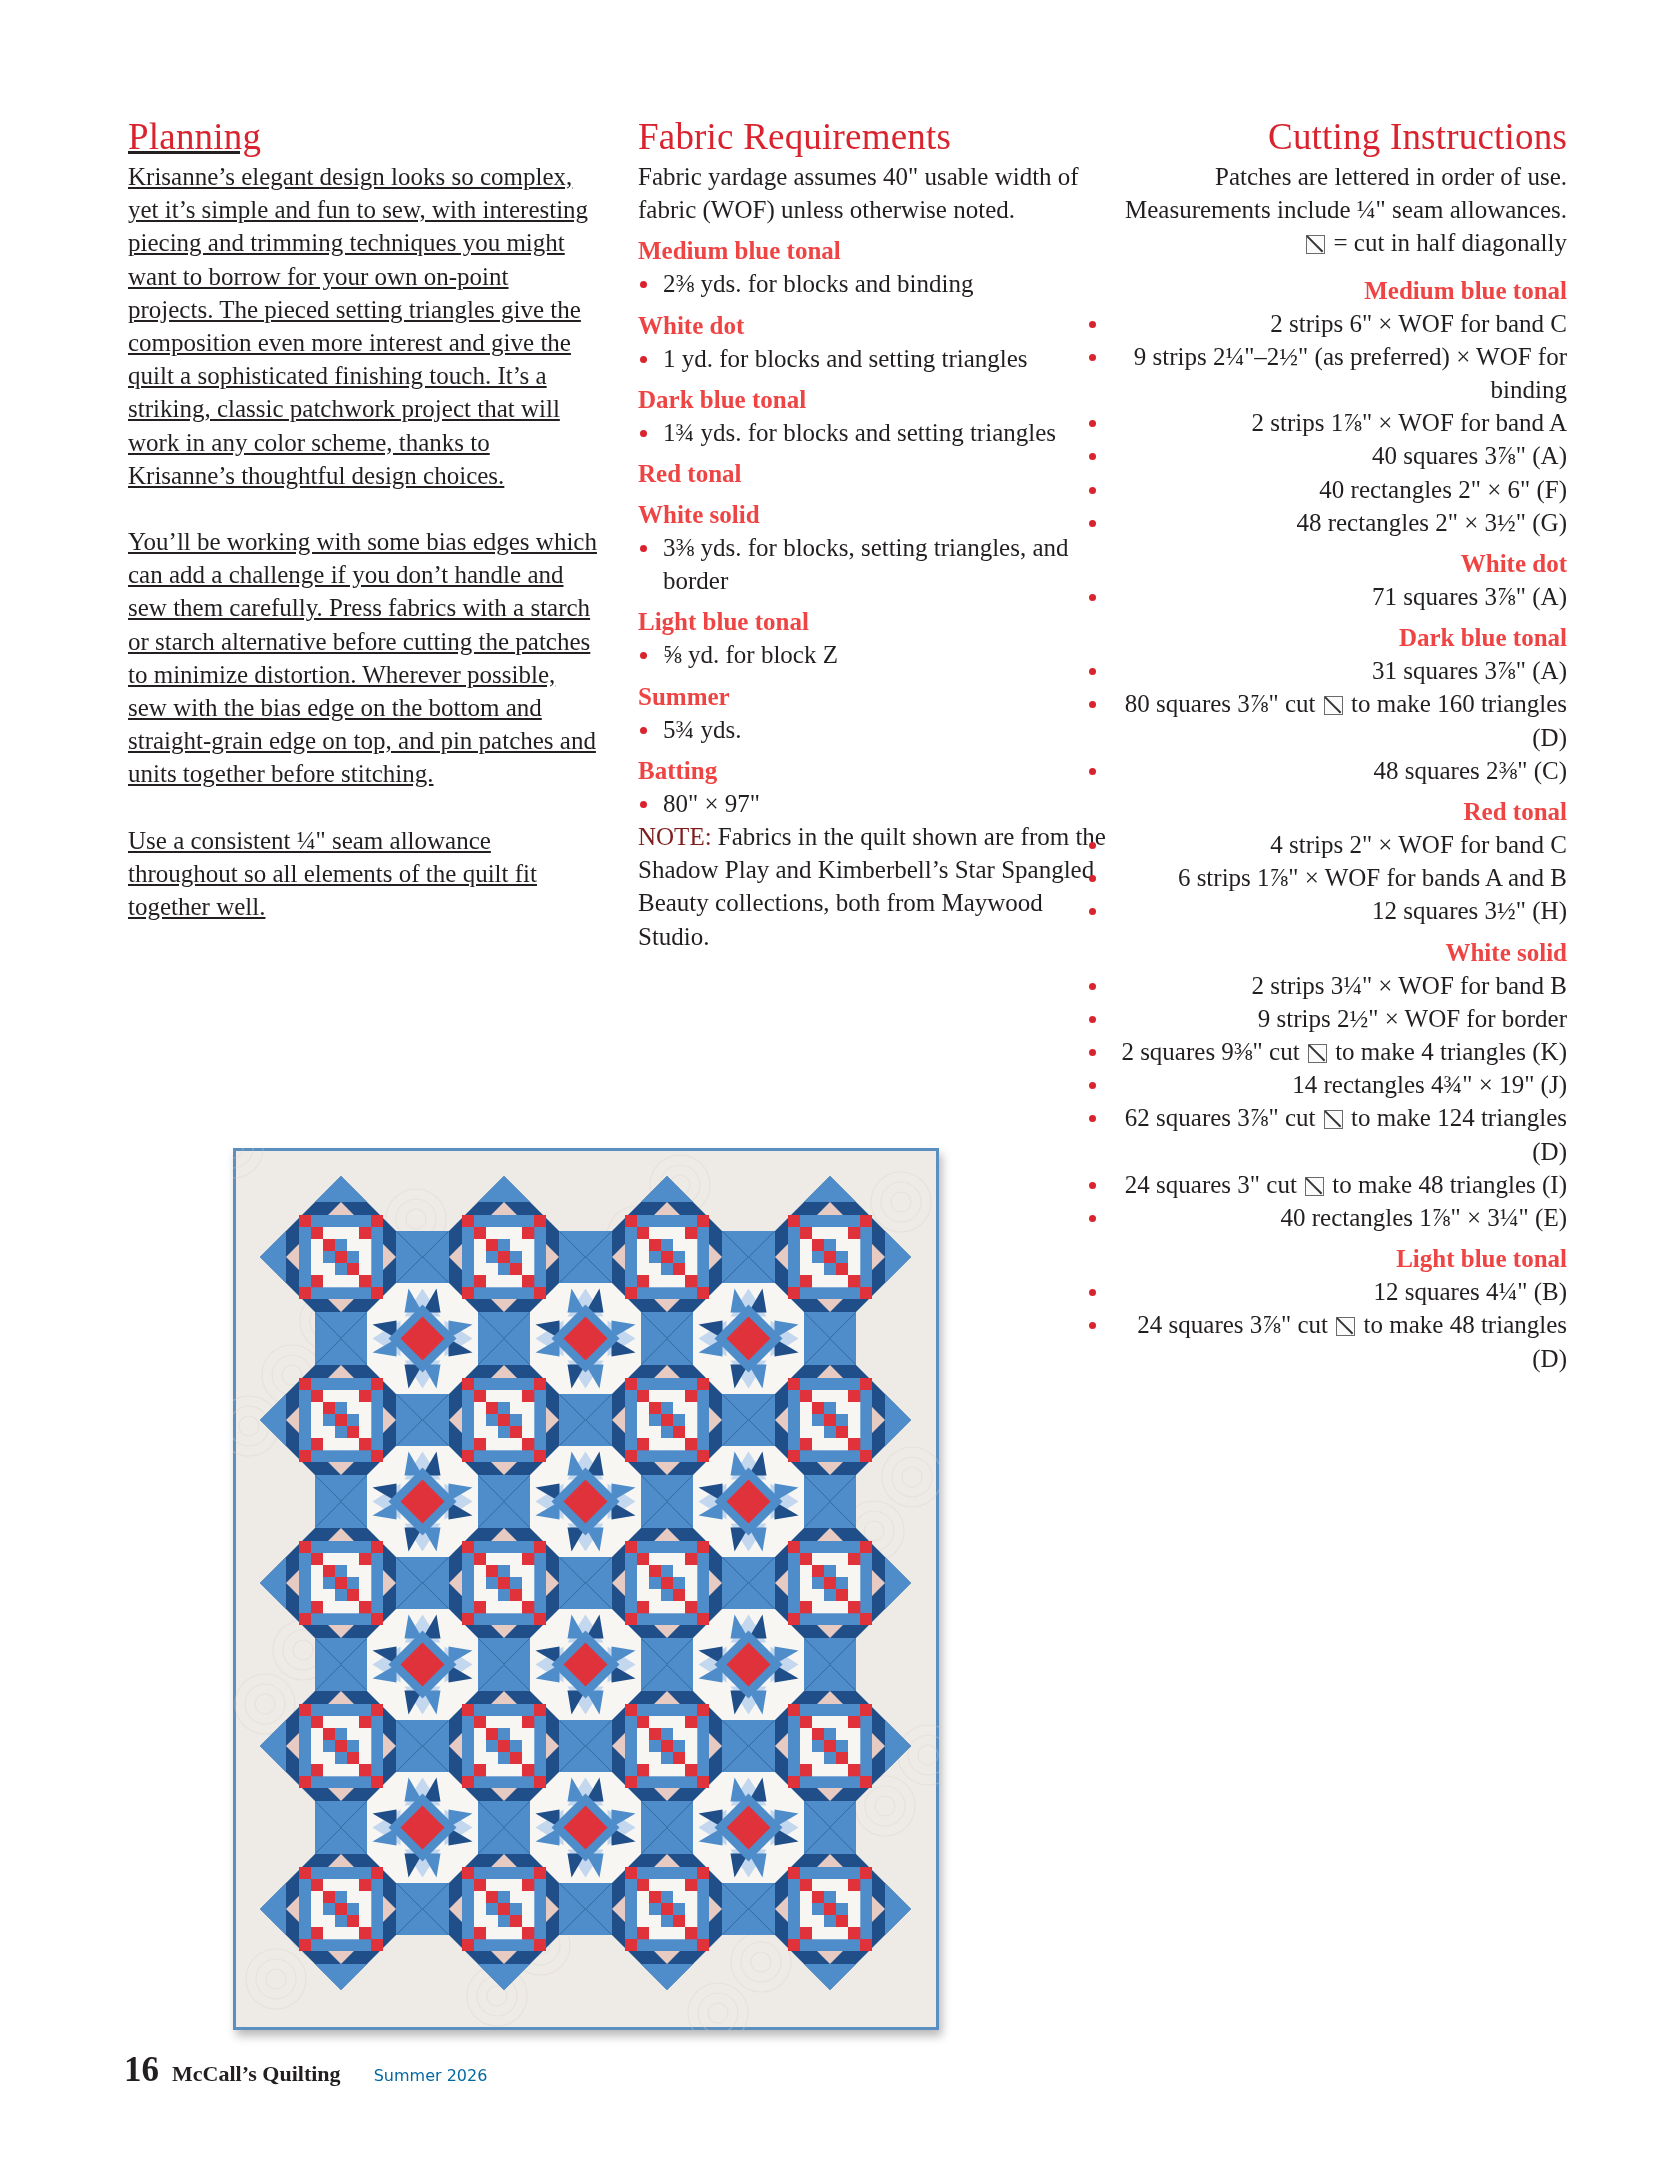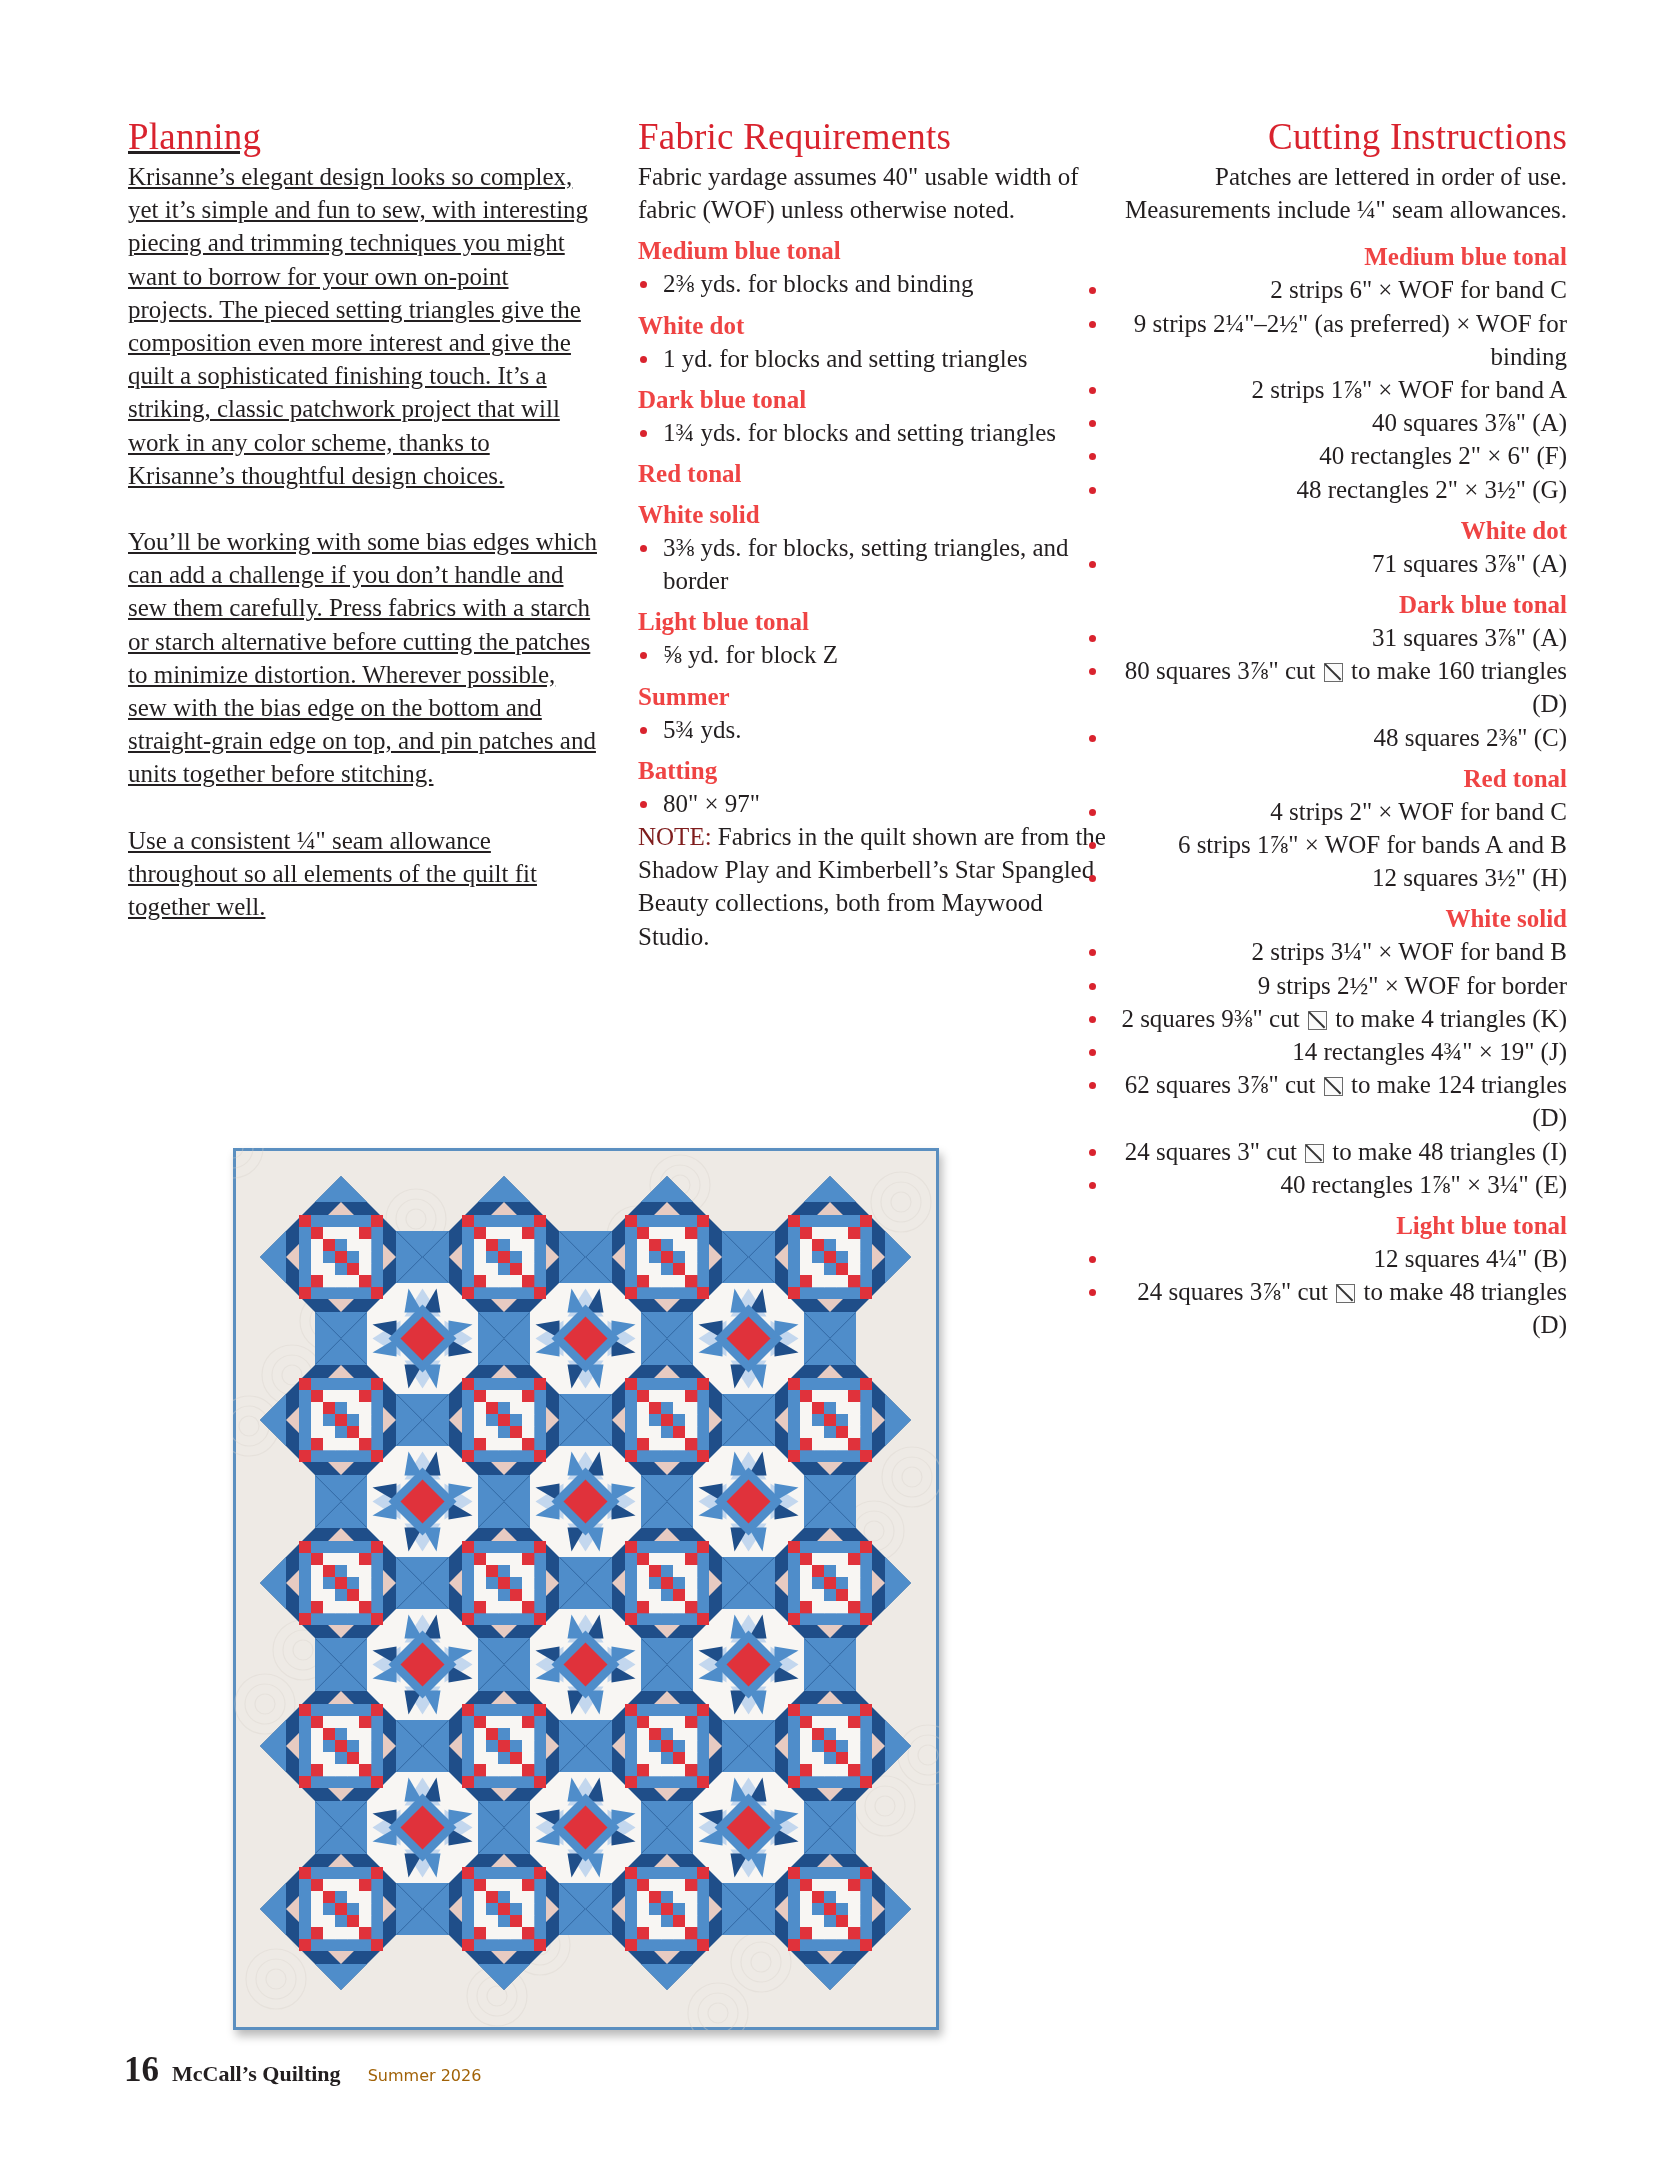--- a/index.html
+++ b/index.html
@@ -25,21 +25,21 @@
   .diag-icon { display: inline-block; width: 19px; height: 19px; border: 1.5px solid #6b6b6b; position: relative;
         vertical-align: -3px; box-sizing: border-box; margin: 0 2px; background: #fbfbfb; }
   .diag-icon::after { content: ""; position: absolute; left: -3px; top: 7px; width: 22px; height: 1.5px;
         background: #333; transform: rotate(45deg); }
   #quilt-wrap { position: absolute; left: 233px; top: 1148px; width: 706px; height: 882px;
         box-shadow: 3px 6px 9px rgba(0,0,0,0.28); }
   #quilt { display: block; }
   #footer { position: absolute; left: 124px; top: 2050px; height: 40px; white-space: nowrap; }
   #page-number { font-family: "Liberation Serif", serif; font-weight: bold; font-size: 35px; }
   #magazine-name { font-family: "Liberation Serif", serif; font-weight: bold; font-size: 22px; margin-left: 8px; }
-  #issue { font-family: "DejaVu Sans", sans-serif; font-size: 16px; margin-left: 22px; color: #a16207; }
+  #issue { font-family: "DejaVu Sans", sans-serif; font-size: 16px; margin-left: 28px; color: #0369a1; }
 </style>
 </head>
 <body>
 
 <div class="col" id="col1">
   <h2 class="section-title">Planning</h2>
   <p class="body">Krisanne’s elegant design looks so com­plex, yet it’s simple and fun to sew, with interesting piecing and trimming tech­niques you might want to borrow for your own on-point projects. The pieced setting triangles give the composition even more interest and give the quilt a sophisticated finishing touch. It’s a striking, classic patchwork project that will work in any color scheme, thanks to Krisanne’s thoughtful design choices.</p>
   <p class="body gap">You’ll be working with some bias edges which can add a challenge if you don’t handle and sew them carefully. Press fabrics with a starch or starch alter­native before cutting the patches to minimize distortion. Wherever possible, sew with the bias edge on the bottom and straight-grain edge on top, and pin patches and units together before stitching.</p>
   <p class="body gap">Use a consistent ¼" seam allowance throughout so all elements of the quilt fit together well.</p>
 </div>
@@ -77,20 +77,21 @@
       <ul class="items">
         <li><span class="bullet"></span><span>80" × 97"</span></li>
       </ul>
     </div>
   <p class="body note"><span class="note-label">NOTE:</span><span> Fabrics in the quilt shown are from the Shadow Play and Kimberbell’s Star Spangled Beauty collections, both from Maywood Studio.</span></p>
 </div>
 
 <div class="col" id="col3">
   <h2 class="section-title">Cutting Instructions</h2>
   <p class="body">Patches are lettered in order of use. Measurements include ¼" seam allow­ances.</p>
+  <p class="body"><span class="diag-icon"></span><span> = cut in half diagonally</span></p>
   <div id="cutting-groups">
       <h3 class="fab" style="margin-top: 14px;">Medium blue tonal</h3>
       <ul class="items">
         <li><span class="bullet"></span><span>2 strips 6" × WOF for band C</span></li>
         <li><span class="bullet"></span><span>9 strips 2¼"–2½" (as preferred) × WOF for binding</span></li>
         <li><span class="bullet"></span><span>2 strips 1⅞" × WOF for band A</span></li>
         <li><span class="bullet"></span><span>40 squares 3⅞" (A)</span></li>
         <li><span class="bullet"></span><span>40 rectangles 2" × 6" (F)</span></li>
         <li><span class="bullet"></span><span>48 rectangles 2" × 3½" (G)</span></li>
       </ul>

